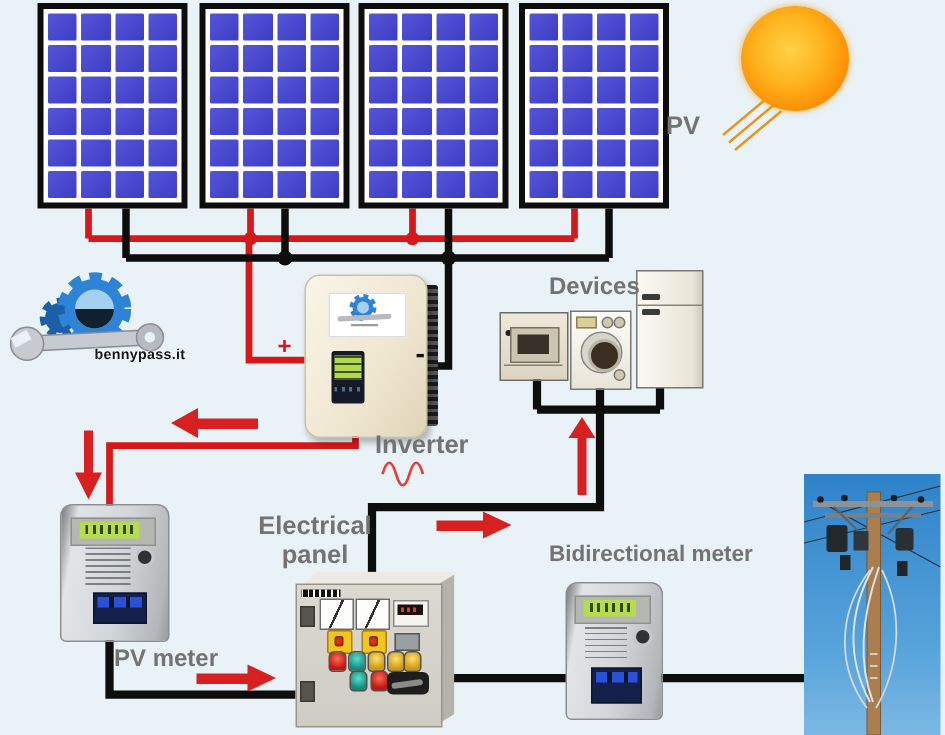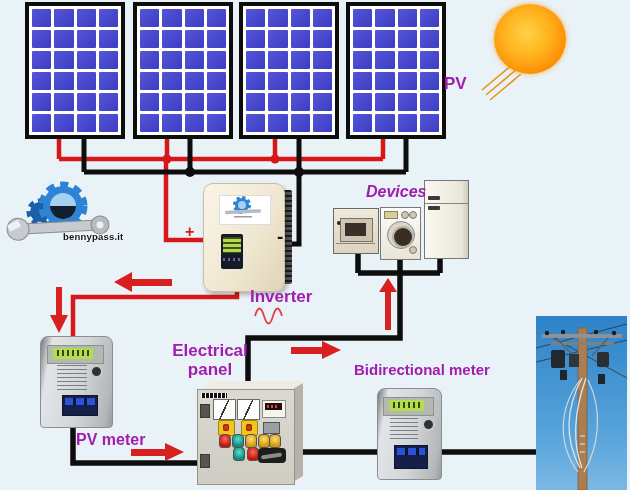--- a/index.html
+++ b/index.html
@@ -21,27 +21,27 @@
   .p1{left:25px}.p2{left:133px}.p3{left:239px}.p4{left:346px}
 
   
   .sun{
     position:absolute;left:494px;top:4px;width:72px;height:70px;border-radius:50%;
     background:radial-gradient(circle at 45% 42%, #ffd246 0%, #ffb31e 40%, #fc9104 70%, #f07d00 88%, rgba(240,125,0,.25) 97%, rgba(240,125,0,0) 100%);
     box-shadow:0 0 5px rgba(250,150,10,.7);
   }
 
   
-  .lbl{position:absolute;color:#a21caf;font-weight:bold;white-space:nowrap;}
+  .lbl{position:absolute;color:#737373;font-weight:bold;white-space:nowrap;}
   .lbl-pv{left:444px;top:74px;font-size:17px;}
-  .lbl-devices{left:366px;top:183px;font-size:16px;font-style:italic;}
+  .lbl-devices{left:366px;top:183px;font-size:16px;}
   .lbl-inverter{left:250px;top:287px;font-size:17px;}
   .lbl-epanel{left:160px;top:341px;width:100px;text-align:center;font-size:17px;line-height:19px;}
   .lbl-pvmeter{left:76px;top:431px;font-size:16px;}
-  .lbl-bidir{left:354px;top:361px;font-size:15px;}
+  .lbl-bidir{left:366px;top:361px;font-size:15px;}
   .lbl-plus{left:185px;top:223px;font-size:16px;color:#d81818;}
   .lbl-minus{left:277px;top:226px;font-size:19px;color:#111;}
   .lbl-logo{left:36px;top:231px;font-size:9.5px;color:#141414;letter-spacing:.2px;
     text-shadow:0 0 2px #fff,0 0 2px #fff;padding-left:27px;}
 
   
   .heatsink{position:absolute;left:272px;top:190px;width:20px;height:94px;
     background:repeating-linear-gradient(to bottom,#1b1b1b 0 2.5px,#555 2.5px 5px);border-radius:2px;}
   .inverter{position:absolute;left:203px;top:183px;width:80px;height:107px;
     background:linear-gradient(120deg,#faf5e8,#efe6cf 60%,#e0d4b8);

